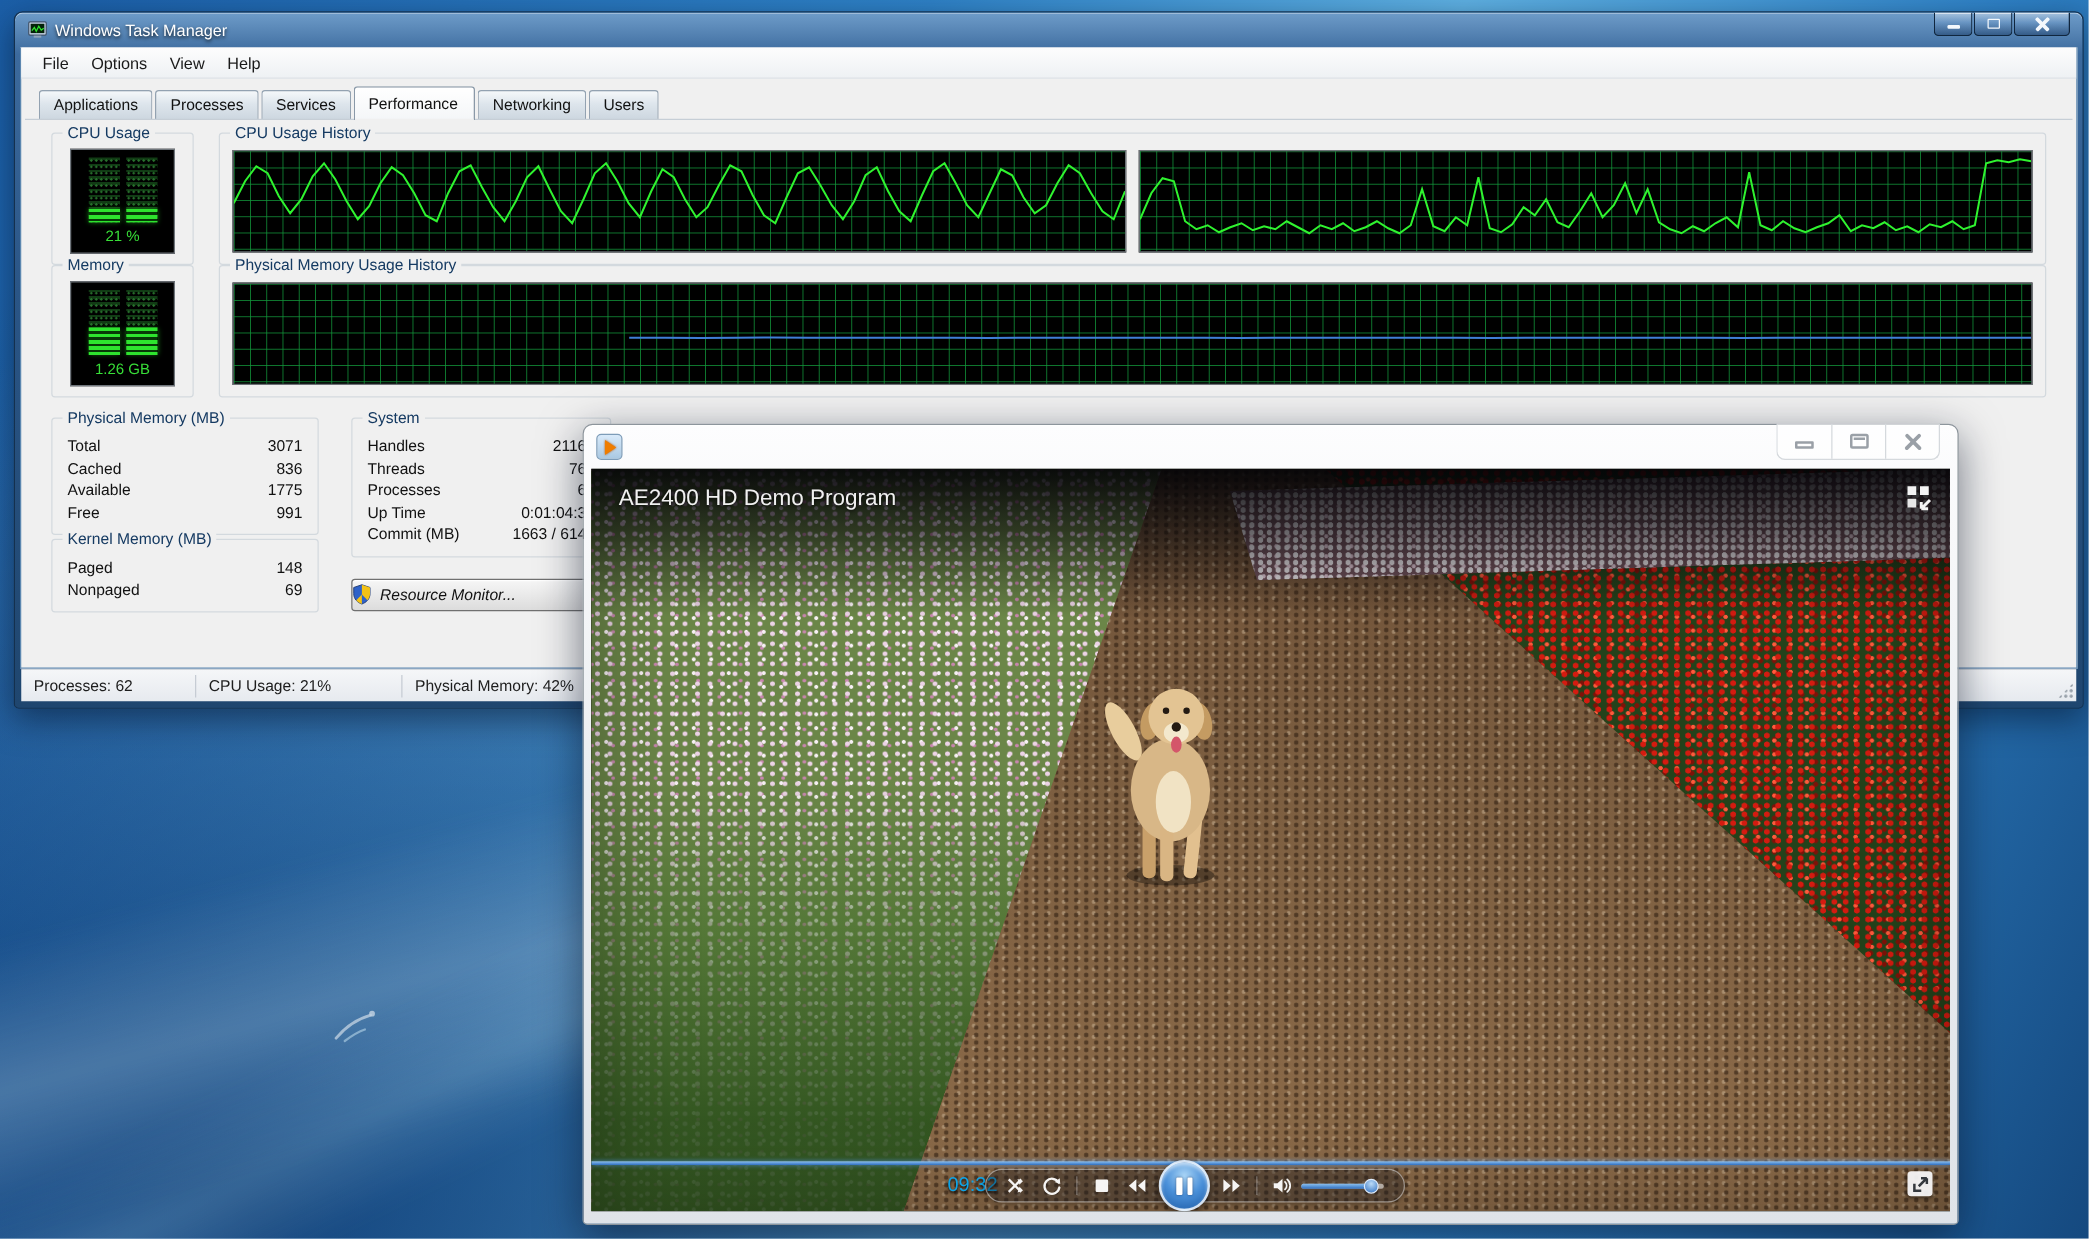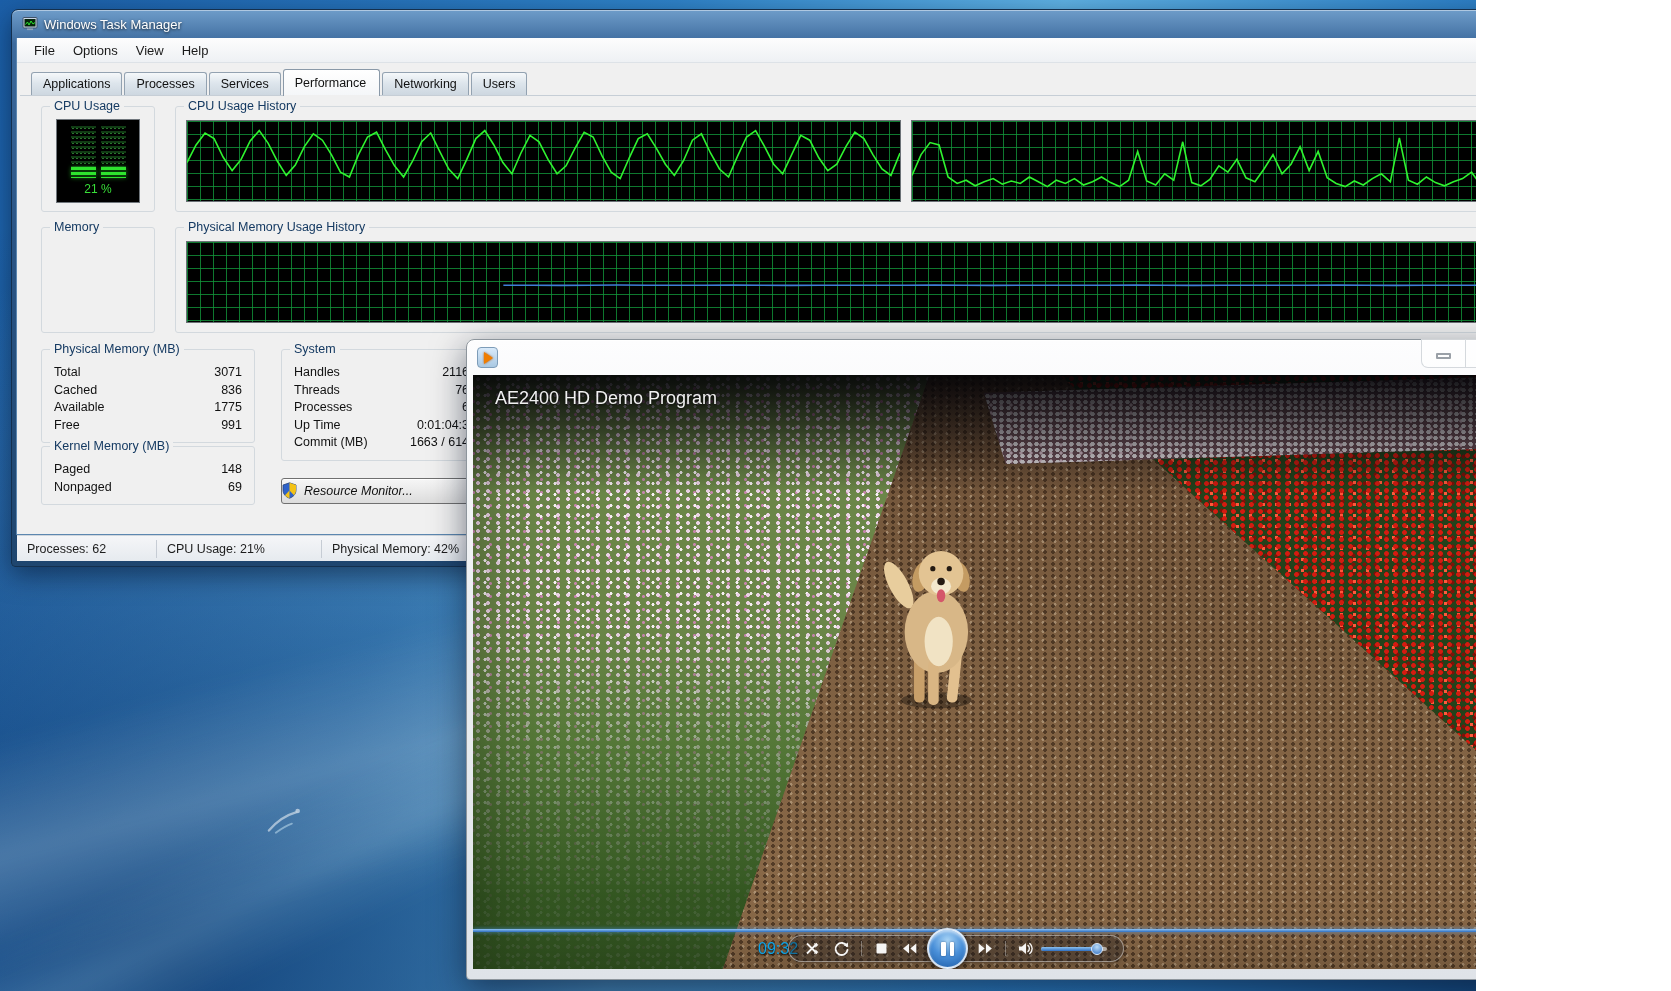--- a/index.html
+++ b/index.html
@@ -1,20 +1,20 @@
 <!DOCTYPE html>
 <html><head>
 <meta charset="utf-8">
 <style>
   * { margin:0; padding:0; box-sizing:border-box; }
   html,body { width:1671px; height:991px; overflow:hidden; font-family:"Liberation Sans", sans-serif; }
 
   
   .desktop {
-    position:relative; width:1476px; height:991px; overflow:hidden;
+    position:relative; width:1671px; height:991px; overflow:hidden;
     background:
       radial-gradient(ellipse at 12% 98%, rgba(8,34,80,.6), transparent 55%),
       radial-gradient(ellipse at 30% 55%, rgba(170,225,250,.25), transparent 45%),
       linear-gradient(115deg, #1b5fa8 0%, #2f83c8 35%, #5fb2e4 55%, #2f83c8 75%, #15497f 100%);
   }
   .streak { position:absolute; pointer-events:none; }
   .streak-1 { left:-12%; bottom:14%; width:85%; height:230px; transform:rotate(-15deg);
     background:linear-gradient(180deg, rgba(255,255,255,0), rgba(220,245,255,.25), rgba(255,255,255,0)); filter:blur(6px); }
   .streak-2 { left:-18%; bottom:2%; width:70%; height:140px; transform:rotate(-26deg);
     background:linear-gradient(180deg, rgba(255,255,255,0), rgba(200,240,255,.18), rgba(255,255,255,0)); filter:blur(7px); }
@@ -274,23 +274,34 @@
               </div>
               <div class="graph-panel cpu-line">
                 <svg viewBox="0 0 100 100" preserveAspectRatio="none">
                     <polyline points="0.00,68.00 1.27,42.00 2.53,27.00 3.80,30.00 5.06,70.00 6.33,78.00 7.59,74.00 8.86,81.00 10.13,76.00 11.39,72.00 12.66,79.00 13.92,75.00 15.19,78.00 16.46,70.00 17.72,76.00 18.99,82.00 20.25,74.00 21.52,78.00 22.78,72.00 24.05,80.00 25.32,76.00 26.58,70.00 27.85,77.00 29.11,82.00 30.38,74.00 31.65,38.00 32.91,75.00 34.18,80.00 35.44,66.00 36.71,74.00 37.97,26.00 39.24,77.00 40.51,81.00 41.77,73.00 43.04,56.00 44.30,64.00 45.57,48.00 46.84,71.00 48.10,76.00 49.37,60.00 50.63,42.00 51.90,66.00 53.16,54.00 54.43,32.00 55.70,62.00 56.96,38.00 58.23,71.00 59.49,78.00 60.76,82.00 62.03,75.00 63.29,80.00 64.56,72.00 65.82,66.00 67.09,76.00 68.35,21.00 69.62,74.00 70.89,79.00 72.15,70.00 73.42,77.00 74.68,81.00 75.95,76.00 77.22,72.00 78.48,64.00 79.75,80.00 81.01,74.00 82.28,77.00 83.54,71.00 84.81,79.00 86.08,75.00 87.34,81.00 88.61,73.00 89.87,76.00 91.14,70.00 92.41,78.00 93.67,74.00 94.94,12.00 96.20,9.00 97.47,11.00 98.73,8.00 100.00,10.00" fill="none" stroke="currentColor" stroke-width="1.6" vector-effect="non-scaling-stroke"></polyline>
                   </svg>
               </div>
             </div>
           </div>
         </div>
 
-        <div class="row" style="margin-top:15px;">
+        <div class="row" style="">
           <div class="group meter-group">
             <span class="group-label">Memory</span>
+            <div class="led-box">
+              <div class="led-cols">
+                <div class="led-col">
+                    <div class="led-lit" style="height: 42%;"></div>
+                  </div>
+                <div class="led-col">
+                    <div class="led-lit" style="height: 42%;"></div>
+                  </div>
+              </div>
+              <div class="led-text">1.26 GB</div>
+            </div>
           </div>
           <div class="group hist-group">
             <span class="group-label">Physical Memory Usage History</span>
             <div class="panels">
               <div class="graph-panel mem-line">
                 <svg viewBox="0 0 100 100" preserveAspectRatio="none">
                     <polyline points="22.00,54.00 24.00,54.00 26.00,54.20 28.00,54.00 30.00,53.80 32.00,54.00 34.00,54.10 36.00,54.00 38.00,53.90 40.00,54.00 42.00,54.20 44.00,54.00 46.00,54.00 48.00,54.10 50.00,54.00 52.00,53.90 54.00,54.00 56.00,54.20 58.00,54.00 60.00,54.00 62.00,54.10 64.00,54.00 66.00,53.90 68.00,54.00 70.00,54.20 72.00,54.00 74.00,54.00 76.00,54.10 78.00,54.00 80.00,53.90 82.00,54.00 84.00,54.20 86.00,54.00 88.00,54.10 90.00,54.00 92.00,54.00 94.00,54.10 96.00,54.00 98.00,54.00 100.00,54.10" fill="none" stroke="currentColor" stroke-width="1.6" vector-effect="non-scaling-stroke"></polyline>
                   </svg>
               </div>
             </div>

